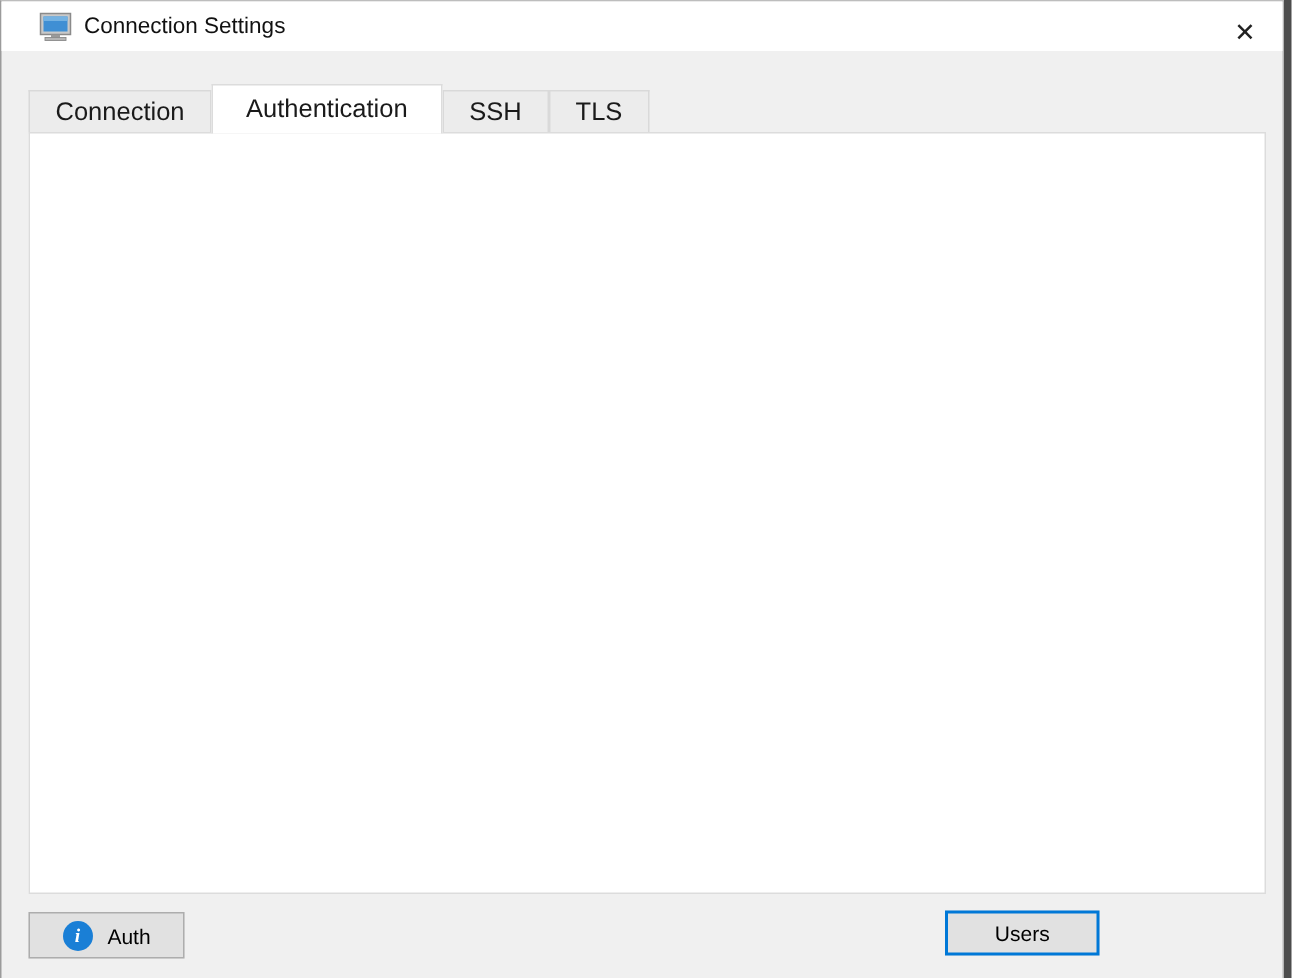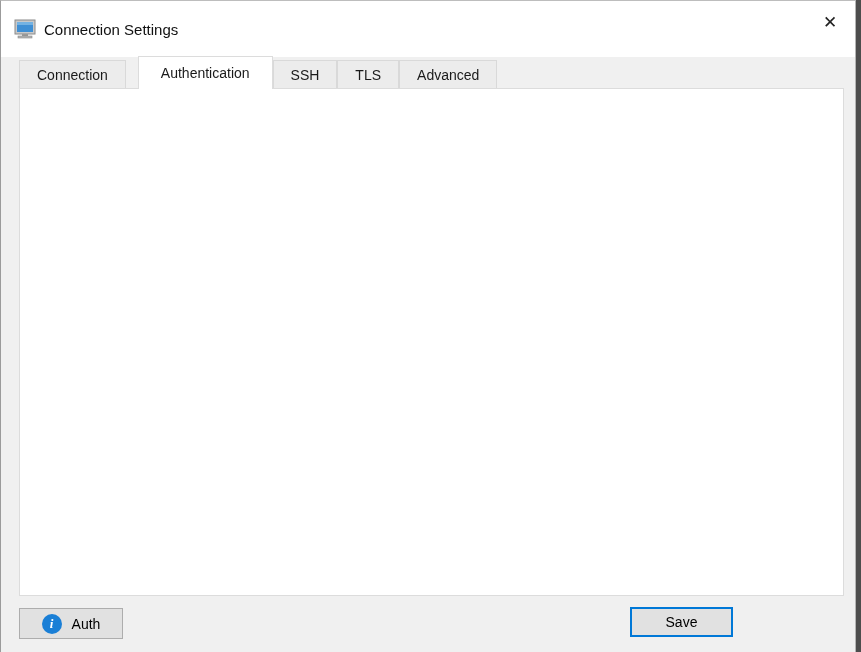--- a/index.html
+++ b/index.html
@@ -14,47 +14,46 @@
   }
   .window {
     position:absolute; left:0; top:0; width:856px; height:652px;
     background:#f0f0f0;
     border-left:1px solid #9b9b9b;
     border-top:1px solid #bdbdbd;
     border-right:1px solid #b5b5b5;
   }
   
   .titlebar {
-    position:absolute; left:0; top:0; width:100%; height:56px;
+    position:absolute; left:0; top:0; width:100%; height:33px;
     background:#ffffff;
-    display:flex; align-items:center;
+    display:flex; align-items:center;padding-left:12px;
   }
   .app-icon { margin-left:13px; width:22px; height:20px; flex:0 0 auto; }
   .title-text { margin-left:8px; font-size:15px; color:#111; }
   .close-btn {
     position:absolute; right:8px; top:6px; width:34px; height:30px;
     display:flex; align-items:center; justify-content:center;
     font-size:17px; color:#222; cursor:default;
   }
   
   .tabs { position:absolute; left:18px; top:55px; height:33px; display:flex; align-items:flex-end; }
   .tab {
     height:29px; padding:0 17px;
     display:flex; align-items:center; justify-content:center;
     background:#ececec;
     border:1px solid #d9d9d9; border-bottom:none;
-    font-size:14px; color:#1a1a1a;
+    font-size:17px; color:#1a1a1a;
     margin-right:0;
   }
   .tab.active {
     height:33px; background:#ffffff;
     border:1px solid #dcdcdc; border-bottom:none;
     position:relative; z-index:3;
     padding:0 22px;
-    margin-left:12px;
   }
   
   .panel {
     position:absolute; left:18px; top:87px; width:825px; height:508px;
     background:#ffffff; border:1px solid #dcdcdc; z-index:1;
   }
   .row-label { position:absolute; left:33px; font-size:14px; color:#000; }
   .txt-input {
     position:absolute; left:150px; width:676px; height:30px;
     border:1px solid #7a7a7a; background:#fff;
@@ -112,21 +111,20 @@
     </svg>
     <span class="title-text">Connection Settings</span>
     <div class="close-btn">✕</div>
   </div>
 
   <div class="tabs">
     <div class="tab">Connection</div>
     <div class="tab active">Authentication</div>
     <div class="tab">SSH</div>
     <div class="tab">TLS</div>
-    <div class="tab">Advanced</div>
   </div>
 
   <div class="panel"></div>
 
   <div class="checkbox-row" style="left:33px; top:100px;">
     <div class="checkbox">
       <svg width="13" height="11" viewBox="0 0 13 11">
         <path d="M1.5 5.5 L5 9 L11.5 1.5" fill="none" stroke="#333" stroke-width="1.6"></path>
       </svg>
     </div>
@@ -168,16 +166,16 @@
   <div class="checkbox-row" style="left:33px; top:413px;">
     <div class="checkbox"></div>
     <span class="checkbox-label">Manually specify visible databases</span>
   </div>
 
   <div class="btn" style="left:18px; top:607px; width:104px;">
     <span class="info-dot">i</span>
     <span>Auth</span>
   </div>
   <div class="btn btn-default" style="left:629px; top:606px; width:103px; height:30px;">
-    <span>Save</span>
+    <span>Users</span>
   </div>
 
 </div>
 
 </body></html>

